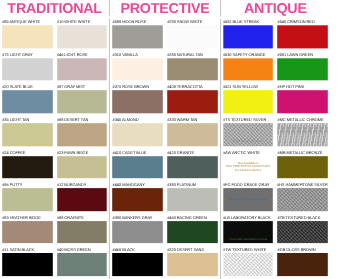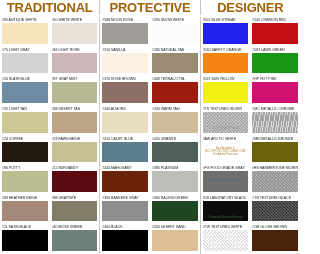--- a/index.html
+++ b/index.html
@@ -23,21 +23,21 @@
     display: flex;
     height: 17px;
     align-items: flex-start;
   }
   .head-cell {
     flex: 1 1 0;
     text-align: center;
     font-size: 13px;
     font-weight: bold;
     letter-spacing: -0.2px;
-    color: #a16207;
+    color: #ec4899;
     line-height: 15px;
     font-family: "Liberation Sans", sans-serif;
   }
   .head-cell.mid {
     border-left: 1px solid #c8c8c8;
     border-right: 1px solid #c8c8c8;
   }
   .cols {
     display: flex;
     height: 237px;
@@ -117,21 +117,21 @@
   }
 </style>
 </head>
 <body>
 
 <div id="chart">
 
   <div class="headers">
     <div class="head-cell">TRADITIONAL</div>
     <div class="head-cell mid">PROTECTIVE</div>
-    <div class="head-cell">DESIGNER</div>
+    <div class="head-cell">ANTIQUE</div>
   </div>
 
   <div class="cols">
     <div class="col">
         <div class="row">
           <div class="cell">
             <div class="swatch-label">#85 ANTIQUE WHITE</div>
             <div class="swatch" style="background: rgb(244, 227, 187);"></div>
           </div>
           <div class="cell">

